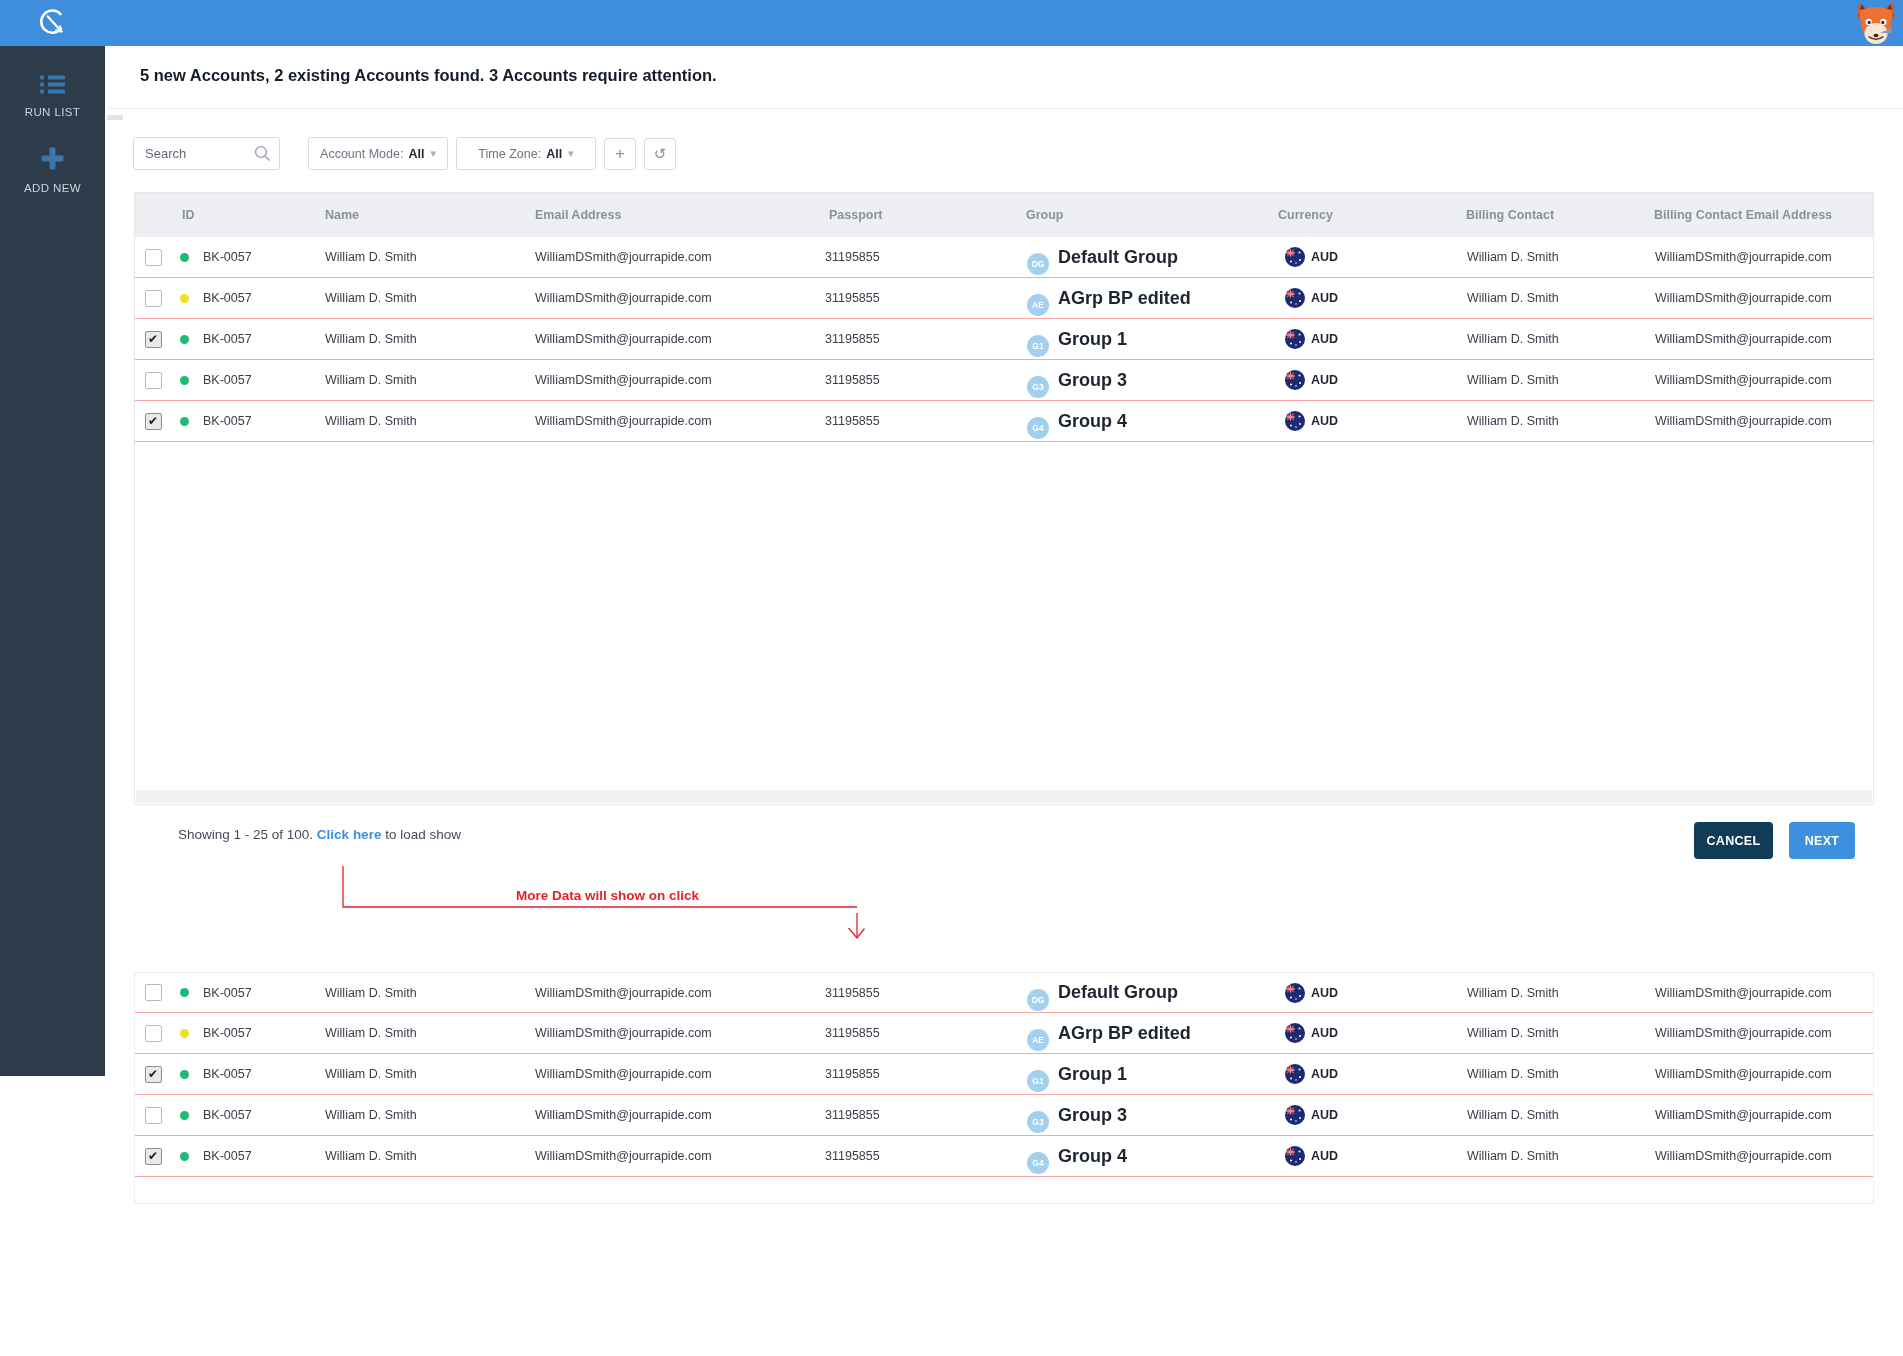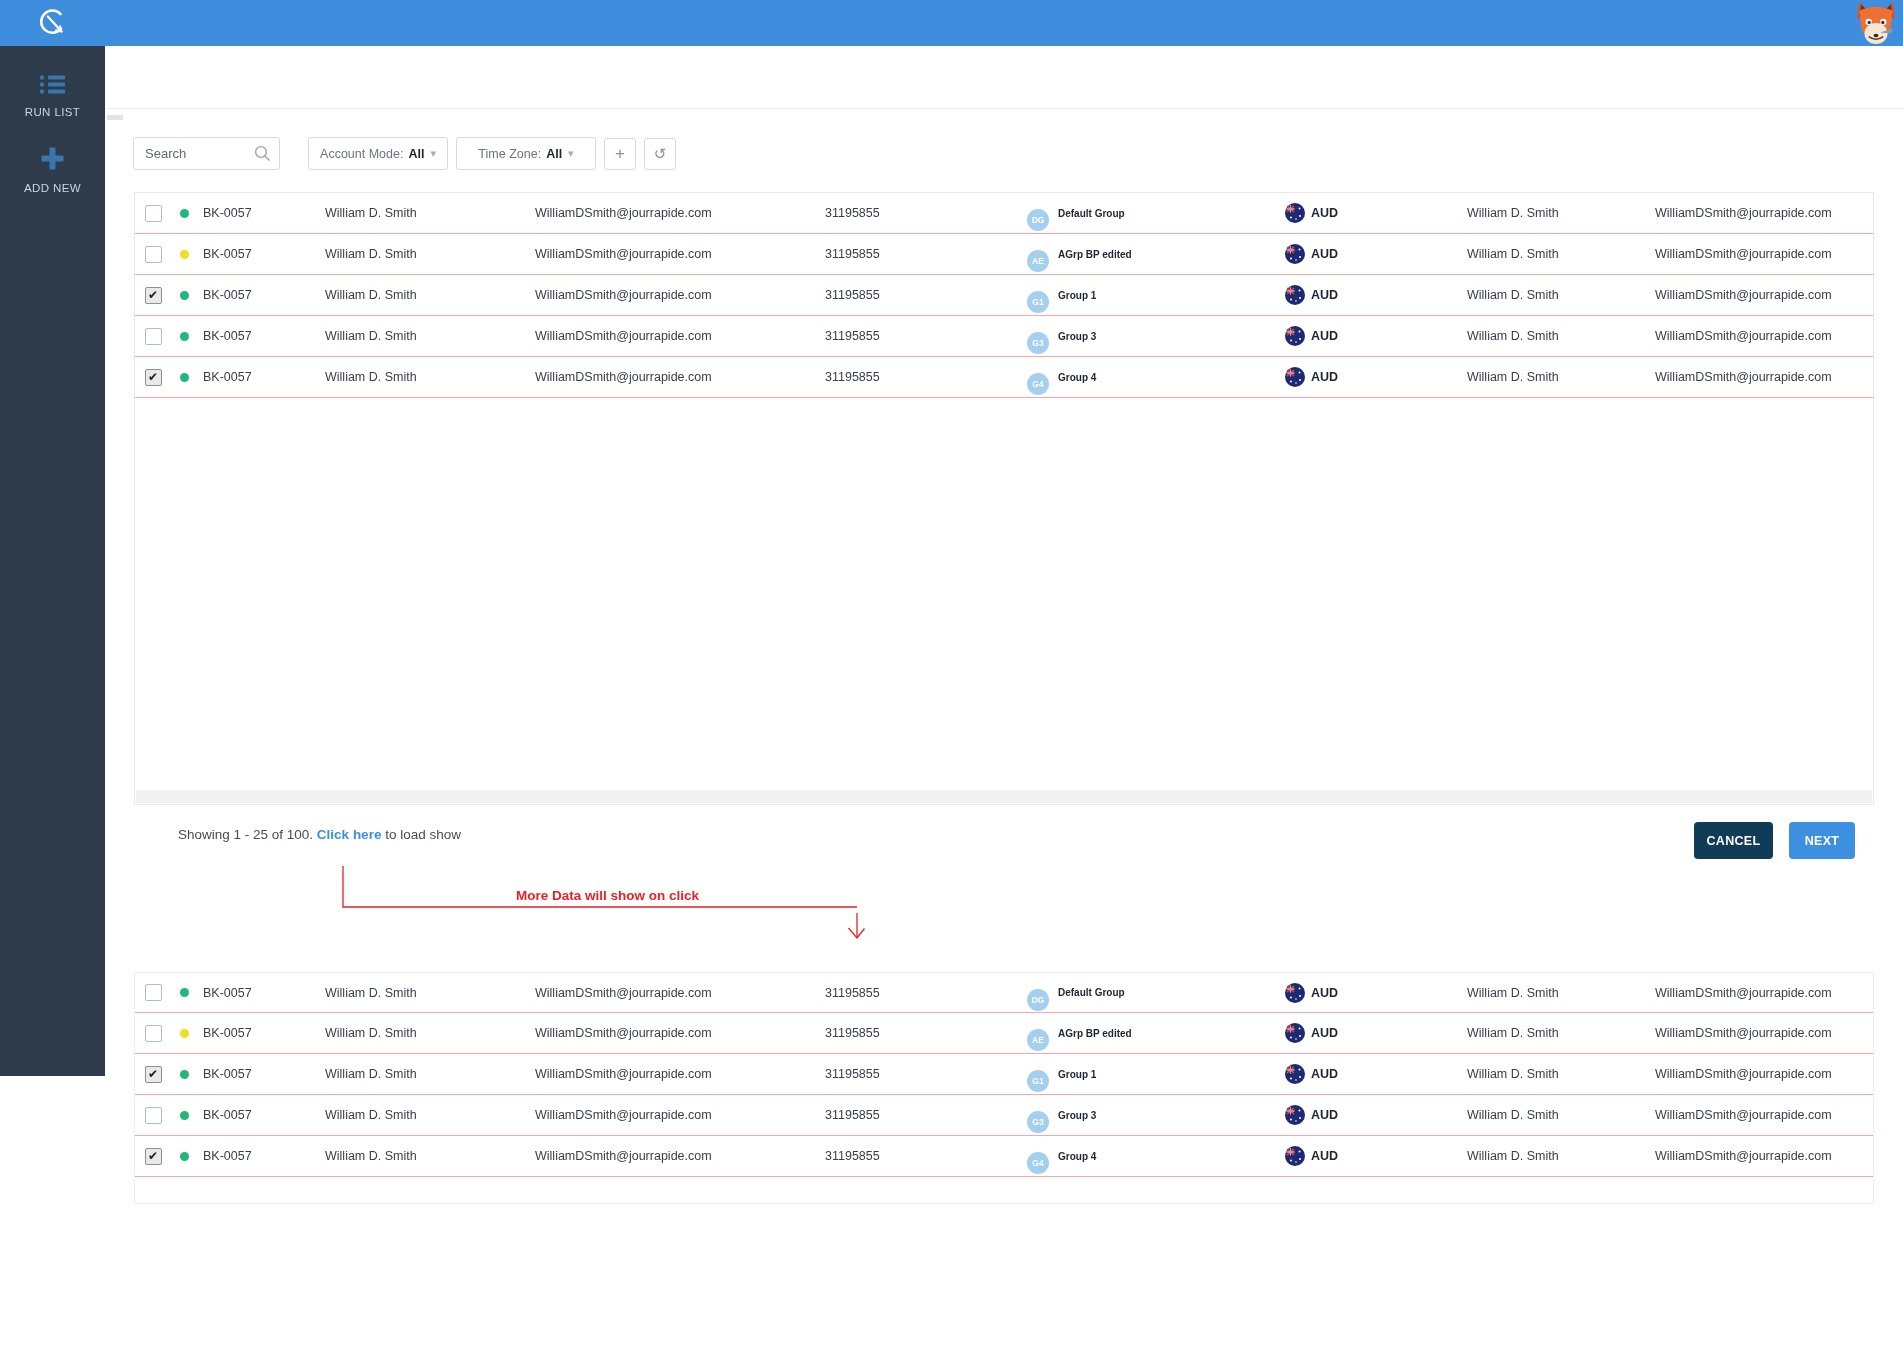--- a/index.html
+++ b/index.html
@@ -61,21 +61,21 @@
   .c-check { display:flex; justify-content:center; padding-left:0; }
   .c-dot { display:flex; justify-content:center; padding-left:0; }
   .cb { width:17px; height:17px; border:1px solid #b3bbc7; border-radius:2px; background:#fff;
         display:flex; align-items:center; justify-content:center; font-size:12px; color:#1c1c1c; }
   .cb.on { background:#e9e9e9; border-color:#8f8f8f; }
   .dot { width:9px; height:9px; border-radius:50%; display:inline-block; }
   .c-group { display:flex; align-items:center; padding-left:8px; }
   .badge { width:22px; height:22px; border-radius:50%; background:var(--badge); color:#ffffff;
            font-size:8.5px; font-weight:700; display:flex; align-items:center; justify-content:center;
            flex:0 0 22px;margin-top:14px; }
-  .gname { margin-left:9px; font-size:10px; font-weight:600; color:#1d2531; }
+  .gname { margin-left:9px; font-size:18px; font-weight:600; color:#1d2531; }
   .c-cur { display:flex; align-items:center; padding-left:16px; }
   .flag { width:20px; height:20px; flex:0 0 20px; }
   .curtext { margin-left:6px; font-weight:600; color:#1d2531; }
   .c-bill { padding-left:18px; }
   .c-bemail { padding-left:20px; }
   .scroll-track { position:absolute; left:1px; right:1px; bottom:1px; height:13px; background:#f1f1f3; }
   
   .showing { position:absolute; left:73px; top:781px; font-size:13.5px; color:#444c59; }
   .showing .link { color:var(--accent); font-weight:700; cursor:pointer; }
   .btn { position:absolute; top:776px; height:37px; border:none; border-radius:4px; color:#fff;
@@ -134,20 +134,21 @@
   <div class="side-item">
     <svg width="25" height="25" viewBox="0 0 25 25">
       <rect x="9.5" y="1.5" width="6" height="22" rx="1" fill="#3a76ab"></rect>
       <rect x="1.5" y="9.5" width="22" height="6" rx="1" fill="#3a76ab"></rect>
     </svg>
     <div class="lbl">ADD NEW</div>
   </div>
 </div>
 
 <div class="main">
+  <div class="page-msg">5 new Accounts, 2 existing Accounts found. 3 Accounts require attention.</div>
   <div class="top-divider"></div>
   <div class="notch"></div>
 
   <div class="filters">
     <div class="searchbox">
       <input type="text" placeholder="Search" style="">
       <svg width="17" height="17" viewBox="0 0 17 17">
         <circle cx="7" cy="7" r="5.4" fill="none" stroke="#9aa2ad" stroke-width="1.4"></circle>
         <line x1="11.2" y1="11.2" x2="15.5" y2="15.5" stroke="#9aa2ad" stroke-width="1.4"></line>
       </svg>
@@ -164,20 +165,31 @@
     </div>
     <div class="sq-btn">
       <span>+</span>
     </div>
     <div class="sq-btn" style="font-size:15px;">
       <span>↺</span>
     </div>
   </div>
 
   <div class="panel1">
+    <div class="thead">
+      <div></div>
+      <div class="th th-id">ID</div>
+      <div class="th">Name</div>
+      <div class="th">Email Address</div>
+      <div class="th th-pass">Passport</div>
+      <div class="th th-group">Group</div>
+      <div class="th th-cur">Currency</div>
+      <div class="th th-bill">Billing Contact</div>
+      <div class="th th-bemail">Billing Contact Email Address</div>
+    </div>
     <div id="rows1">
         <div class="trow">
           <div class="cell c-check">
             <span class="cb "></span>
           </div>
           <div class="cell c-dot">
             <span class="dot" style="background:#1fb876"></span>
           </div>
           <div class="cell">BK-0057</div>
           <div class="cell">William D. Smith</div>

